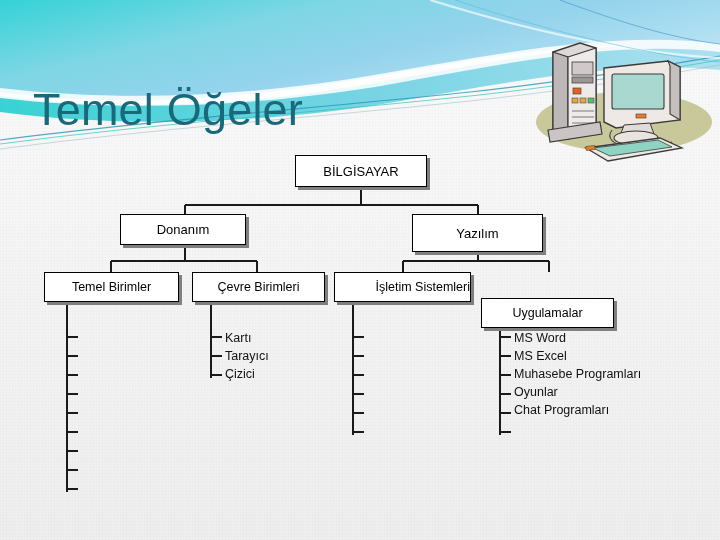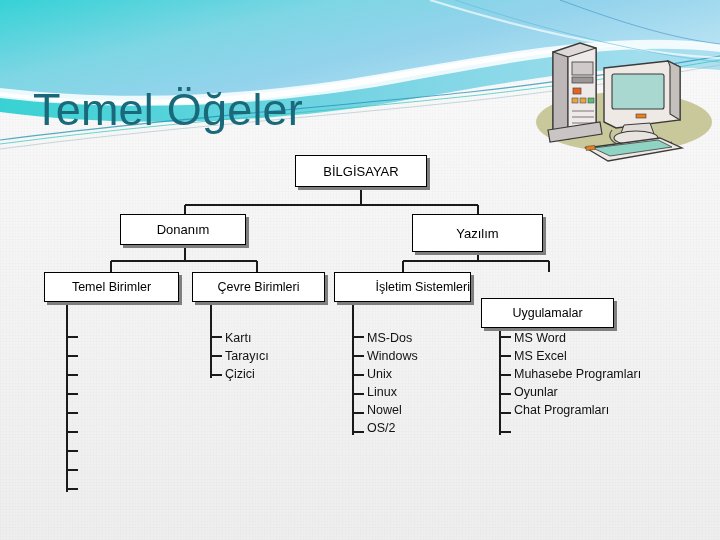--- a/index.html
+++ b/index.html
@@ -206,28 +206,20 @@
       <span>Uygulamalar</span>
     </div>
 
 
     <div class="leaf" style="left:225px;top:329px;">
       <div>Kartı</div>
       <div>Tarayıcı</div>
       <div>Çizici</div>
     </div>
 
-    <div class="leaf" style="left:367px;top:329px;">
-      <div>MS-Dos</div>
-      <div>Windows</div>
-      <div>Unix</div>
-      <div>Linux</div>
-      <div>Nowel</div>
-      <div>OS/2</div>
-    </div>
 
     <div class="leaf" style="left:514px;top:329px;">
       <div>MS Word</div>
       <div>MS Excel</div>
       <div>Muhasebe Programları</div>
       <div>Oyunlar</div>
       <div>Chat Programları</div>
     </div>
 
   </div>

